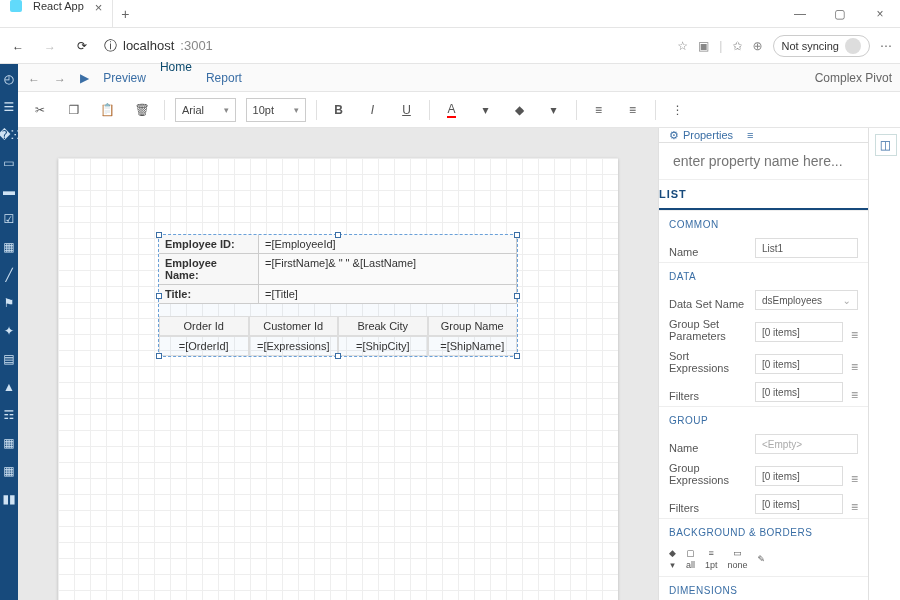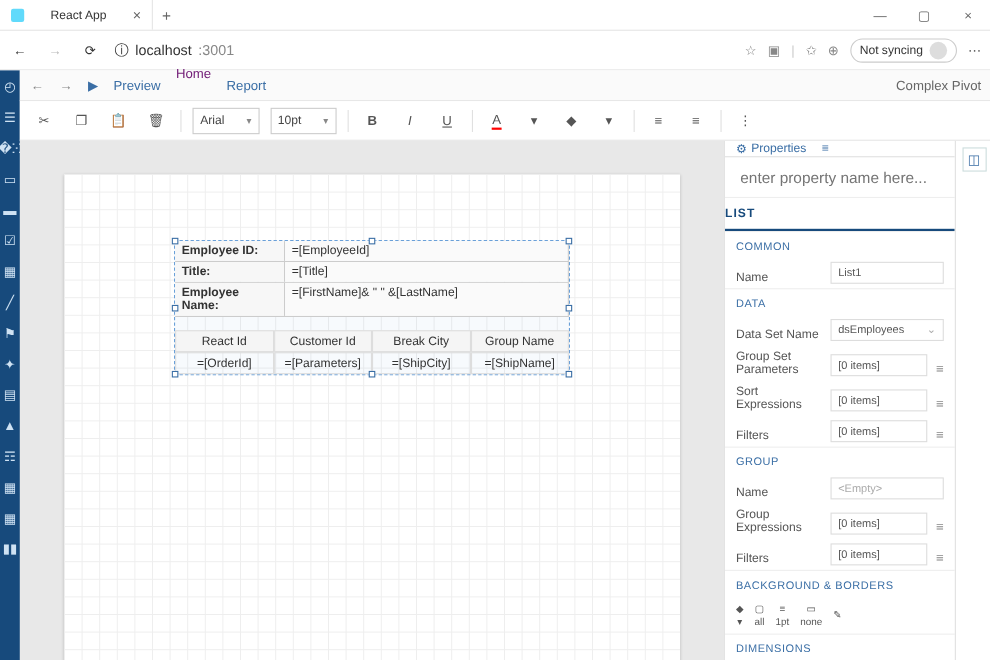--- a/index.html
+++ b/index.html
@@ -1,18 +1,18 @@
 <!DOCTYPE html>
 <html><head>
 <meta charset="utf-8">
 <style>
 *{box-sizing:border-box;margin:0;padding:0;font-family:"Segoe UI",Arial,sans-serif}
 body{width:900px;height:600px;overflow:hidden;background:#fff;font-size:12px;color:#333}
 .titlebar{height:28px;background:#fff;display:flex;align-items:center;border-bottom:1px solid #e5e5e5}
-.tab{display:flex;align-items:center;gap:24px;padding:0 10px;height:100%;border-right:1px solid #e5e5e5;font-size:11px}
+.tab{display:flex;gap:11px;padding:0 10px;height:100%;border-right:1px solid #e5e5e5;font-size:11px}
 .tab .fav{width:12px;height:12px;background:#61dafb;border-radius:2px}
 .tab-close{color:#666;font-size:13px}
 .tab-add{padding:0 8px;color:#666;font-size:14px}
 .win-btns{margin-left:auto;display:flex}
 .win-btn{width:40px;height:28px;display:flex;align-items:center;justify-content:center;color:#666}
 .addrbar{height:36px;display:flex;align-items:center;padding:0 8px;gap:12px;border-bottom:1px solid #e5e5e5}
 .nav-btn{width:20px;height:20px;display:flex;align-items:center;justify-content:center;color:#333}
 .nav-btn.dis{color:#bbb}
 .url{flex:1;display:flex;align-items:center;gap:6px;font-size:13px}
 .url-host{color:#333}
@@ -20,31 +20,31 @@
 .addr-right{display:flex;gap:10px;align-items:center}
 .pill{border:1px solid #ccc;border-radius:12px;padding:2px 8px;display:flex;align-items:center;gap:6px;font-size:11px}
 .avatar{width:16px;height:16px;background:#ddd;border-radius:50%}
 .app{display:flex;height:536px}
 .leftnav{width:34px;background:#174a7c;display:flex;flex-direction:column;align-items:center;padding-top:6px;gap:10px}
 .leftnav .ic{width:18px;height:18px;display:flex;align-items:center;justify-content:center;color:#cfe2f3}
 .main{flex:1;display:flex;flex-direction:column}
 .ribbon1{height:28px;background:#fafafa;border-bottom:1px solid #e5e5e5;display:flex;align-items:center;padding:0 10px;gap:14px;font-size:12px}
 .ribbon1 .arrow{color:#888}
 .ribbon1 .tab-item{color:#3a6ea5;cursor:pointer}
-.ribbon1 .tab-item.active{color:#701a75;border-bottom:2px solid #8b5cf6;padding-bottom:20px}
+.ribbon1 .tab-item.active{color:#0c4a6e;border-bottom:2px solid #8b5cf6;padding-bottom:20px}
 .ribbon1 .center{flex:1;text-align:right;color:#666}
 .ribbon2{height:36px;background:#fff;border-bottom:1px solid #e5e5e5;display:flex;align-items:center;padding:0 10px;gap:10px}
 .tb-btn{width:24px;height:24px;display:flex;align-items:center;justify-content:center;color:#555;border-radius:2px}
 .sep{width:1px;height:20px;background:#e0e0e0}
 .sel{border:1px solid #ccc;height:24px;display:flex;align-items:center;padding:0 6px;gap:20px;font-size:11px;color:#444}
 .sel .caret{color:#888;font-size:9px}
 .content{flex:1;display:flex;overflow:hidden}
 .canvas-wrap{flex:1;background:#e8e8e8;overflow:auto;padding:30px 40px}
 .page{width:560px;height:500px;background:#fff;box-shadow:0 1px 3px rgba(0,0,0,0.2);position:relative;background-image:linear-gradient(#eee 1px,transparent 1px),linear-gradient(90deg,#eee 1px,transparent 1px);background-size:16px 16px}
-.list-widget{position:absolute;left:100px;top:60px;width:360px;border:1px dashed #6aa0d8;background:rgba(106,160,216,0.05)}
+.list-widget{position:absolute;left:100px;top:76px;width:360px;border:1px dashed #6aa0d8;background:rgba(106,160,216,0.05)}
 .handle{position:absolute;width:6px;height:6px;background:#fff;border:1px solid #3a6ea5}
 .lw-table{width:100%;font-size:11px}
 .lw-row{display:flex;border-bottom:1px solid #ccc}
 .lw-cell{padding:3px 6px;border-right:1px solid #ccc}
 .lw-cell.lbl{width:100px;font-weight:bold;background:#f7f7f7}
 .lw-cell.val{flex:1;background:#fafafa}
 .sub-table{margin-top:12px;font-size:11px}
 .sub-head{display:flex;background:#f5f5f5}
 .sub-head .sc,.sub-body .sc{flex:1;padding:3px 6px;text-align:center;border:1px solid #ddd}
 .sub-body{display:flex}
@@ -188,38 +188,38 @@
             <div class="handle" style="right:-3px;bottom:-3px"></div>
             <div class="handle" style="left:50%;bottom:-3px;margin-left:-3px"></div>
             <div class="handle" style="left:-3px;top:50%;margin-top:-3px"></div>
             <div class="handle" style="right:-3px;top:50%;margin-top:-3px"></div>
             <div class="lw-table">
               <div class="lw-row">
                 <div class="lw-cell lbl">Employee ID:</div>
                 <div class="lw-cell val">=[EmployeeId]</div>
               </div>
               <div class="lw-row">
+                <div class="lw-cell lbl">Employee Name:</div>
+                <div class="lw-cell val">=[FirstName]&amp; " " &amp;[LastName]</div>
+              </div>
+              <div class="lw-row">
                 <div class="lw-cell lbl">Title:</div>
                 <div class="lw-cell val">=[Title]</div>
               </div>
-              <div class="lw-row">
-                <div class="lw-cell lbl">Employee Name:</div>
-                <div class="lw-cell val">=[FirstName]&amp; " " &amp;[LastName]</div>
-              </div>
             </div>
             <div class="sub-table">
               <div class="sub-head">
-                <div class="sc">React Id</div>
+                <div class="sc">Order Id</div>
                 <div class="sc">Customer Id</div>
                 <div class="sc">Break City</div>
                 <div class="sc">Group Name</div>
               </div>
               <div class="sub-body">
                 <div class="sc">=[OrderId]</div>
-                <div class="sc">=[Parameters]</div>
+                <div class="sc">=[Expressions]</div>
                 <div class="sc">=[ShipCity]</div>
                 <div class="sc">=[ShipName]</div>
               </div>
             </div>
           </div>
         </div>
       </div>
 
       <div class="props">
         <div class="props-tabs">

